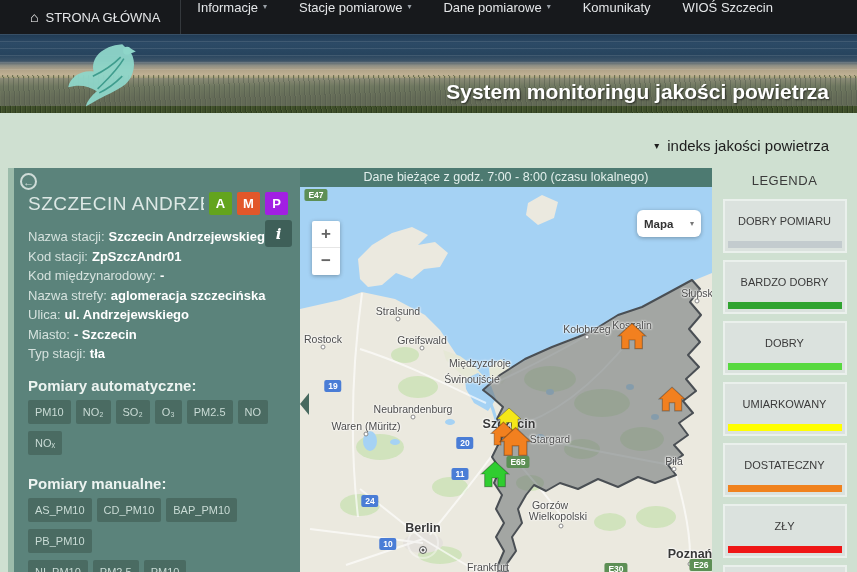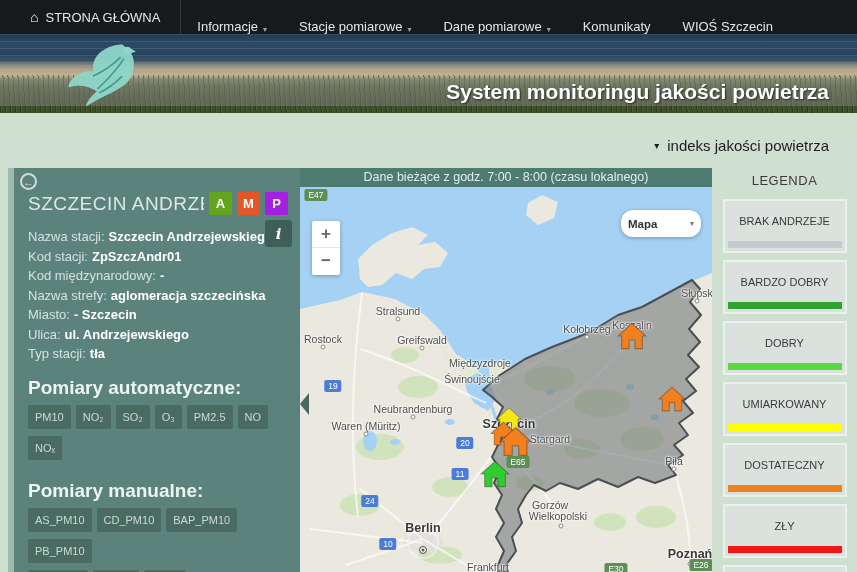--- a/index.html
+++ b/index.html
@@ -5,21 +5,21 @@
   * { margin:0; padding:0; box-sizing:border-box; }
   body { font-family:"Liberation Sans","DejaVu Sans",sans-serif; }
   .screen { position:relative; width:857px; height:572px; overflow:hidden; background:#cfe0d1; }
 
   
   .topnav { position:absolute; top:0; left:0; right:0; height:34px; background:#17191c;
             display:flex; align-items:center; color:#e4e6e8; font-size:13px; }
   .nav-home { display:flex; align-items:center; gap:7px; padding:0 20px 0 30px; height:100%;
               border-right:1px solid #34383c; cursor:pointer; }
   .nav-home .hicon { font-size:14px; color:#fff; }
-  .nav-item { display:flex; align-items:flex-end; gap:5px; padding:0 16px; height:100%; cursor:pointer; }
+  .nav-item { display:flex; align-items:flex-start; gap:5px; padding:0 16px; height:100%; cursor:pointer; }
   .nav-caret { font-size:8px; color:#9aa0a6; margin-top:2px; }
 
   
   .banner { position:absolute; top:34px; left:0; right:0; height:79px;
     background:linear-gradient(180deg,#203a53 0%,#2c4a66 12%,#27445e 26%,#3d5468 34%,
       #8f8f85 40%,#b3a58a 46%,#c0b194 52%,#8d9068 58%,#5c6e41 66%,#46552f 80%,#3c4b28 100%); }
   .banner::before { content:""; position:absolute; inset:0 0 55% 0;
     background:repeating-linear-gradient(180deg, rgba(255,255,255,.10) 0 1px, transparent 1px 7px); }
   .banner::after { content:""; position:absolute; inset:52% 0 0 0;
     background:repeating-linear-gradient(86deg, rgba(25,40,18,.45) 0 1px, rgba(120,140,80,.22) 1px 2px, transparent 2px 5px); }
@@ -45,49 +45,49 @@
   .panel-head { display:flex; align-items:center; gap:5px; margin-top:14px; }
   .panel-title { flex:1; font-size:19px; color:#dde8e5; letter-spacing:.5px; white-space:nowrap; overflow:hidden; }
   .tbtn { width:23px; height:23px; border-radius:2px; color:#fff; font-size:13px; font-weight:bold;
     display:flex; align-items:center; justify-content:center; cursor:pointer; }
   .info-btn { position:absolute; right:8px; top:52px; width:27px; height:27px; background:#3e5f58;
     border-radius:3px; color:#fff; font:bold italic 15px "DejaVu Serif",serif;
     display:flex; align-items:center; justify-content:center; cursor:pointer; }
   .fields { margin-top:12px; font-size:13px; line-height:19.5px; }
   .fields .fl { margin-right:4px; }
   .fields b { color:#fff; }
-  .sec-h { font-size:19px; font-weight:bold; color:#edf4f1; margin:13px 0 6px; }
+  .sec-h { font-size:15px; font-weight:bold; color:#edf4f1; margin:13px 0 6px; }
   .mbtn { display:inline-block; background:#4a6b62; color:#c9dbd5; font-size:11px; padding:6px 7px;
     border-radius:2px; margin:0 5px 7px 0; cursor:pointer; }
 
   
   .map-wrap { position:absolute; left:300px; top:55px; width:412px; height:404px; }
   .map-header { height:19px; background:#4d7a71; color:#e2efec; font-size:12.5px;
     text-align:center; line-height:19px; }
   .map-body { position:relative; width:412px; height:385px; overflow:hidden; background:#a5d2f4; cursor:grab; }
   .city { position:absolute; transform:translate(-50%,-50%); font-size:10.5px; color:#4c4c4c;
     white-space:nowrap; text-shadow:0 0 2px #fff,0 0 2px #fff,0 0 3px #fff; }
   .city-lg { font-size:12.5px; font-weight:bold; color:#383838; }
   .cdot { position:absolute; width:5px; height:5px; border:1.4px solid #8a8a8a; border-radius:50%;
     background:#fff; transform:translate(-50%,-50%); }
   .cdot-cap { width:8px; height:8px; border-color:#555; box-shadow:inset 0 0 0 1.5px #fff, inset 0 0 0 4px #555; }
-  .rb { position:absolute; transform:translate(-50%,-50%); font-size:8.5px; font-weight:normal; color:#fff;
+  .rb { position:absolute; transform:translate(-50%,-50%); font-size:8.5px; font-weight:bold; color:#fff;
     padding:1px 4px; border-radius:2px; }
   .rb-blue { background:#4a7dd6; }
   .rb-green { background:#5d8f55; }
   .marker { position:absolute; cursor:pointer; }
   .marker svg { display:block; }
   .marker path { fill:currentColor; stroke:rgba(0,0,0,.28); stroke-width:1; }
   .zoomctl { position:absolute; left:12px; top:34px; width:28px; height:54px; background:#fff;
     border-radius:2px; box-shadow:0 1px 4px rgba(0,0,0,.3); }
   .zoomctl .zb { height:27px; text-align:center; line-height:26px; font-size:17px; font-weight:bold;
     color:#666; cursor:pointer; }
   .zoomctl .zb:first-child { border-bottom:1px solid #e6e6e6; }
-  .maptype { position:absolute; top:23px; right:11px; width:80px; height:27px; background:#fff;
-    border-radius:12px; box-shadow:0 1px 4px rgba(0,0,0,.3); display:flex; align-items:center;
+  .maptype { position:absolute; top:23px; right:11px; width:64px; height:27px; background:#fff;
+    border-radius:6px; box-shadow:0 1px 4px rgba(0,0,0,.3); display:flex; align-items:center;
     justify-content:space-between; padding:0 7px; font-size:11.5px; font-weight:bold; color:#333; cursor:pointer; }
   .maptype .tri { font-size:8px; color:#777; font-weight:normal; }
   .panel-handle { position:absolute; left:0; top:206px; width:9px; height:22px; background:#47695f;
     clip-path:polygon(100% 0,0 50%,100% 100%); cursor:pointer; }
 
   
   .legend-col { position:absolute; left:712px; top:55px; width:145px; height:404px; }
   .legend-title { text-align:center; padding-top:5px; font-size:13px; color:#3a3a3a; letter-spacing:.5px; }
   .legend-cards { width:124px; margin:11px auto 0; }
   .lcard { position:relative; height:54px; margin-bottom:7px; background:#dbe2de; border:2px solid #eaf0ec;
@@ -152,22 +152,22 @@
         <div class="tbtn" style="background-color: rgb(226, 87, 42);">M</div>
         <div class="tbtn" style="background-color: rgb(162, 31, 227);">P</div>
       </div>
       <div class="info-btn">i</div>
 
       <div class="fields">
         <div><span class="fl">Nazwa stacji:</span><b>Szczecin Andrzejewskiego</b></div>
         <div><span class="fl">Kod stacji:</span><b>ZpSzczAndr01</b></div>
         <div><span class="fl">Kod międzynarodowy:</span><b>-</b></div>
         <div><span class="fl">Nazwa strefy:</span><b>aglomeracja szczecińska</b></div>
+        <div><span class="fl">Ulica:</span><b>ul. Andrzejewskiego</b></div>
         <div><span class="fl">Miasto:</span><b>- Szczecin</b></div>
-        <div><span class="fl">Ulica:</span><b>ul. Andrzejewskiego</b></div>
         <div><span class="fl">Typ stacji:</span><b>tła</b></div>
       </div>
 
       <div class="sec-h">Pomiary automatyczne:</div>
       <div>
         <span class="mbtn">PM10</span><span class="mbtn">NO₂</span><span class="mbtn">SO₂</span><span class="mbtn">O₃</span><span class="mbtn">PM2.5</span><span class="mbtn">NO</span><br>
         <span class="mbtn">NOₓ</span>
       </div>
 
       <div class="sec-h">Pomiary manualne:</div>
@@ -321,21 +321,21 @@
           <span class="tri">▾</span>
         </div>
         <div class="panel-handle"></div>
       </div>
     </div>
 
     <aside class="legend-col">
       <div class="legend-title">LEGENDA</div>
       <div class="legend-cards">
         <div class="lcard">
-          <span>BRAK ANDRZEJE</span>
+          <span>DOBRY POMIARU</span>
           <div class="lbar" style="background-color: rgb(195, 203, 206);"></div>
         </div>
         <div class="lcard">
           <span>BARDZO DOBRY</span>
           <div class="lbar" style="background-color: rgb(47, 163, 47);"></div>
         </div>
         <div class="lcard">
           <span>DOBRY</span>
           <div class="lbar" style="background-color: rgb(87, 217, 63);"></div>
         </div>

